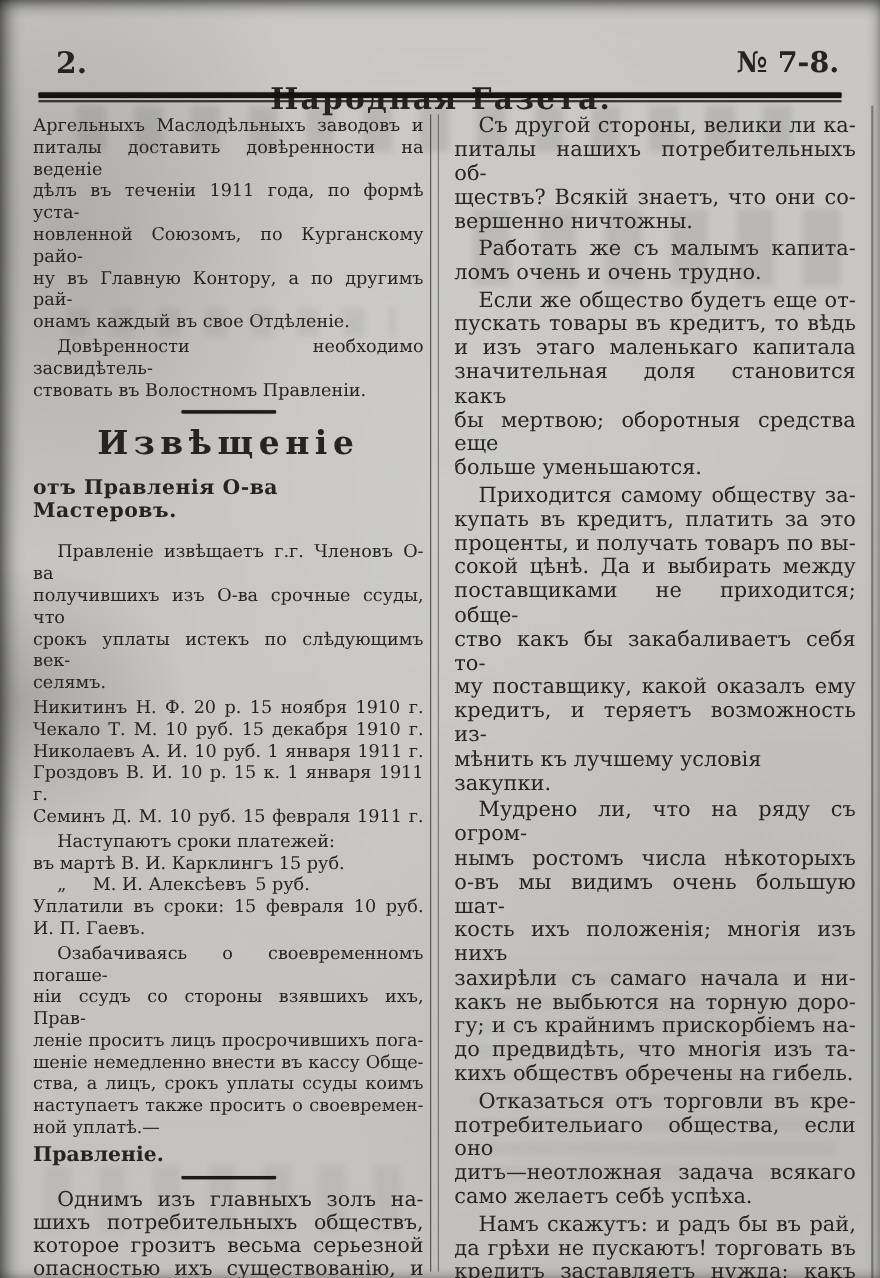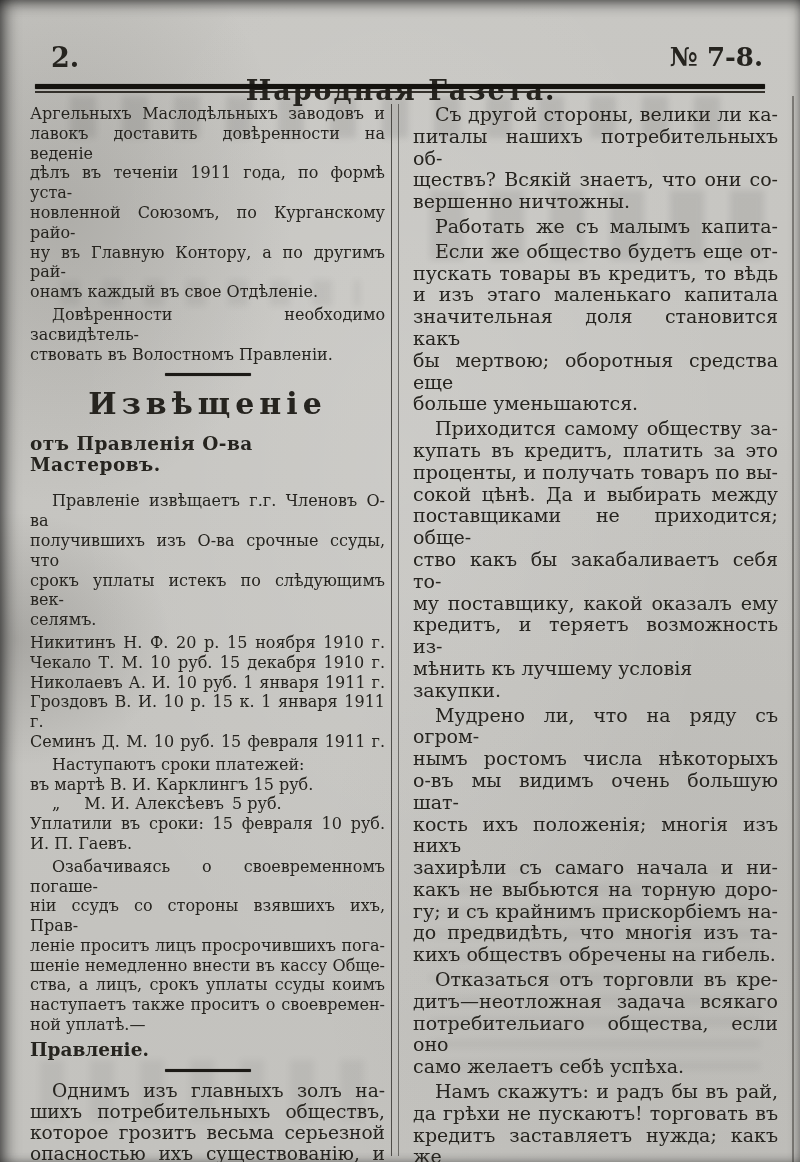--- a/index.html
+++ b/index.html
@@ -94,21 +94,21 @@
   </header>
   <div class="hdr-rule">
     <div class="thick"></div>
     <div class="thin"></div>
   </div>
 
   <main class="columns">
     <section class="col left" id="colL">
         <div class="para small">
           <div class="ln j">Аргельныхъ Маслодѣльныхъ заводовъ и</div>
-          <div class="ln j">лавокъ доставить довѣренности на веденіе</div>
+          <div class="ln j">питалы доставить довѣренности на веденіе</div>
           <div class="ln j">дѣлъ въ теченіи 1911 года, по формѣ уста-</div>
           <div class="ln j">новленной Союзомъ, по Курганскому райо-</div>
           <div class="ln j">ну въ Главную Контору, а по другимъ рай-</div>
           <div class="ln">онамъ каждый въ свое Отдѣленіе.</div>
         </div>
         <div class="para small">
           <div class="ln j ind">Довѣренности необходимо засвидѣтель-</div>
           <div class="ln">ствовать въ Волостномъ Правленіи.</div>
         </div>
         <div class="sect-divider"></div>
@@ -155,20 +155,21 @@
     <div class="col-divider"></div>
     <section class="col right" id="colR">
         <div class="para large">
           <div class="ln j ind">Съ другой стороны, велики ли ка-</div>
           <div class="ln j">питалы нашихъ потребительныхъ об-</div>
           <div class="ln j">ществъ? Всякій знаетъ, что они со-</div>
           <div class="ln">вершенно ничтожны.</div>
         </div>
         <div class="para large">
           <div class="ln j ind">Работать же съ малымъ капита-</div>
+          <div class="ln">ломъ очень и очень трудно.</div>
         </div>
         <div class="para large">
           <div class="ln j ind">Если же общество будетъ еще от-</div>
           <div class="ln j">пускать товары въ кредитъ, то вѣдь</div>
           <div class="ln j">и изъ этаго маленькаго капитала</div>
           <div class="ln j">значительная доля становится какъ</div>
           <div class="ln j">бы мертвою; оборотныя средства еще</div>
           <div class="ln">больше уменьшаются.</div>
         </div>
         <div class="para large">
@@ -188,22 +189,22 @@
           <div class="ln j">о-въ мы видимъ очень большую шат-</div>
           <div class="ln j">кость ихъ положенія; многія изъ нихъ</div>
           <div class="ln j">захирѣли съ самаго начала и ни-</div>
           <div class="ln j">какъ не выбьются на торную доро-</div>
           <div class="ln j">гу; и съ крайнимъ прискорбіемъ на-</div>
           <div class="ln j">до предвидѣть, что многія изъ та-</div>
           <div class="ln">кихъ обществъ обречены на гибель.</div>
         </div>
         <div class="para large">
           <div class="ln j ind">Отказаться отъ торговли въ кре-</div>
+          <div class="ln j">потребительиаго общества, если оно</div>
           <div class="ln j">дитъ—неотложная задача всякаго</div>
-          <div class="ln j">потребительиаго общества, если оно</div>
           <div class="ln">само желаетъ себѣ успѣха.</div>
         </div>
         <div class="para large">
           <div class="ln j ind">Намъ скажутъ: и радъ бы въ рай,</div>
           <div class="ln j">да грѣхи не пускаютъ! торговать въ</div>
           <div class="ln j">кредитъ заставляетъ нужда; какъ же</div>
         </div>
       </section>
   </main>
 

